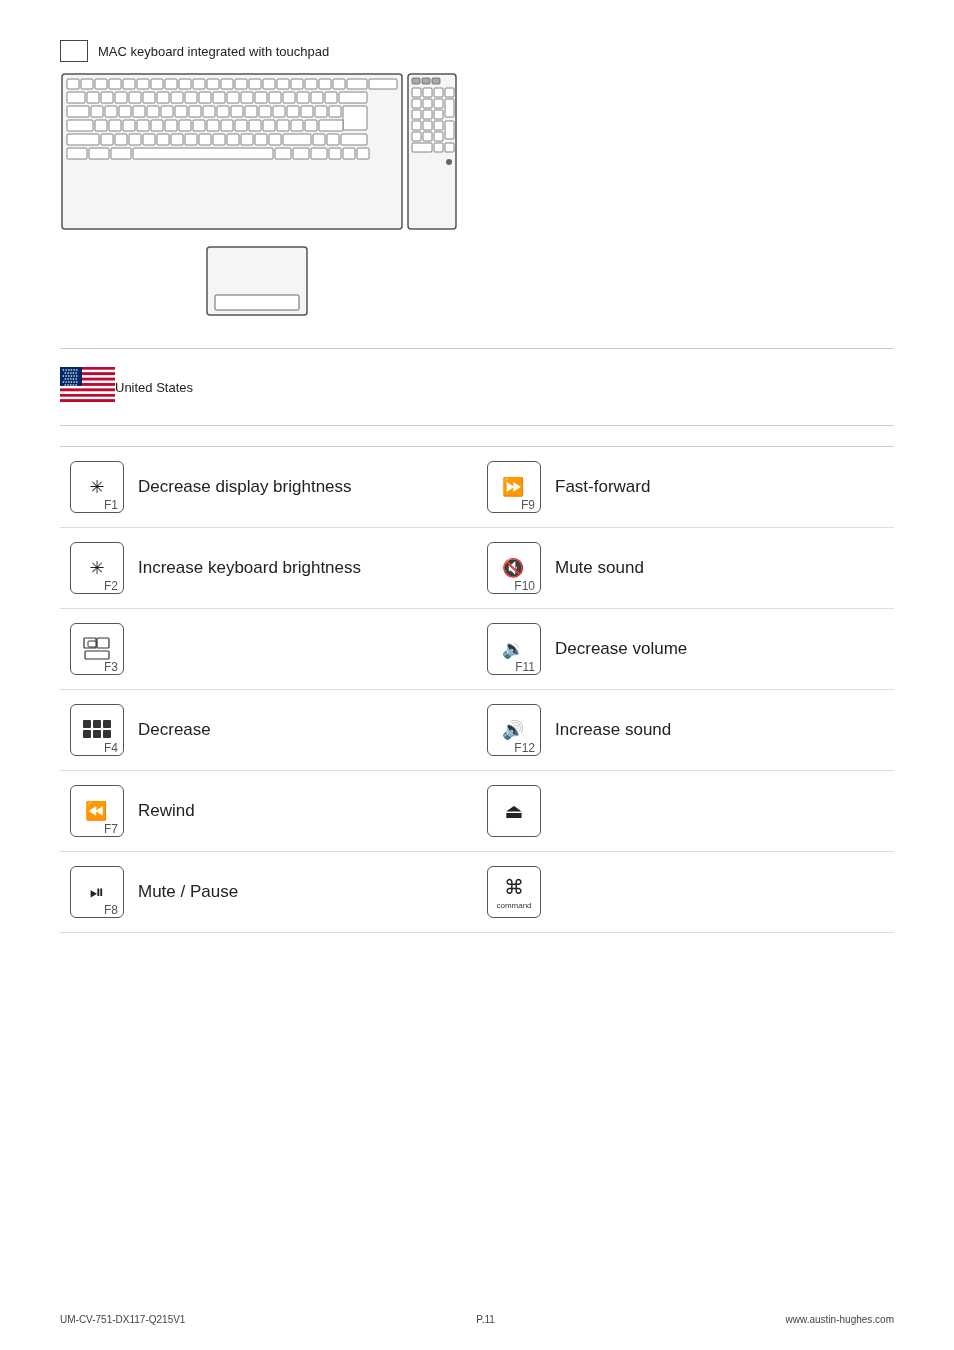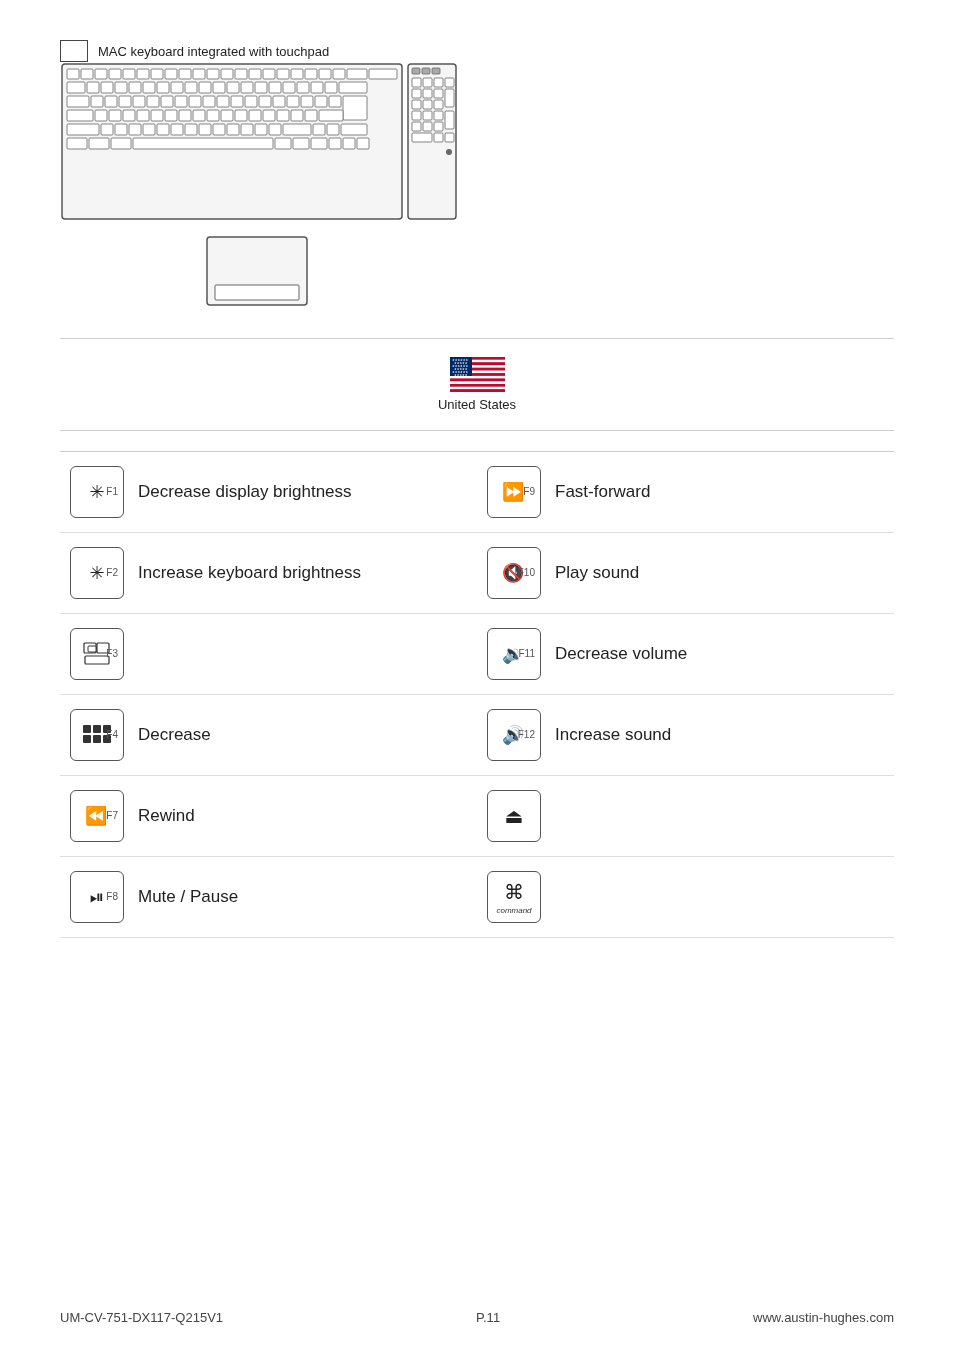--- a/index.html
+++ b/index.html
@@ -20,20 +20,21 @@
     
     .keyboard-section {
       display: flex;
       flex-direction: column;
       align-items: flex-start;
       margin-bottom: 20px;
     }
 
     .keyboard-label {
       font-size: 13px;
+      margin-bottom: 10px;
       display: flex;
       align-items: center;
       gap: 10px;
     }
 
     .keyboard-label-box {
       width: 28px;
       height: 22px;
       border: 1.5px solid #444;
       display: inline-block;
@@ -42,21 +43,21 @@
     
     .divider {
       border: none;
       border-top: 1px solid #ccc;
       margin: 18px 0;
     }
 
     
     .flag-section {
       display: flex;
-      flex-direction: column;
+      flex-direction: row;
       align-items: center;
       margin: 10px 0 10px 0;
       text-align: right;
     }
 
     .us-flag {
       width: 55px;
       height: 35px;
       display: inline-block;
       margin-bottom: 5px;
@@ -103,24 +104,24 @@
       flex-direction: column;
       align-items: center;
       justify-content: center;
       background: #fff;
       flex-shrink: 0;
       position: relative;
       font-size: 18px;
     }
 
     .key-icon .fn-label {
-      font-size: 10px;
+      font-size: 12px;
       color: #555;
       position: absolute;
-      bottom: 20px;
+      bottom: 0;
       right: 5px;
       font-weight: normal;
     }
 
     .key-icon .key-symbol {
       font-size: 18px;
       line-height: 1;
     }
 
     .shortcut-text {
@@ -130,21 +131,21 @@
     }
 
     
     .footer {
       position: absolute;
       bottom: 25px;
       left: 60px;
       right: 60px;
       display: flex;
       justify-content: space-between;
-      font-size: 13px;
+      font-size: 10px;
       color: #444;
     }
 
     
     .keyboard-svg-wrap {
       margin-left: 0;
     }
 
     
     .cmd-key-icon {
@@ -158,21 +159,20 @@
       justify-content: center;
       background: #fff;
       flex-shrink: 0;
       font-size: 18px;
     }
 
     .cmd-key-icon .cmd-label {
       font-size: 8px;
       color: #333;
       margin-top: 2px;
-      font-style: italic;
     }
 
     .eject-key-icon {
       width: 54px;
       height: 52px;
       border: 1.5px solid #555;
       border-radius: 6px;
       display: flex;
       flex-direction: column;
       align-items: center;
@@ -434,21 +434,21 @@
           <span class="key-symbol">✳</span>
           <span class="fn-label">F2</span>
         </div>
         <span class="shortcut-text">Increase keyboard brightness</span>
       </div>
       <div class="shortcut-row-right">
         <div class="key-icon">
           <span class="key-symbol">🔇</span>
           <span class="fn-label">F10</span>
         </div>
-        <span class="shortcut-text">Play sound</span>
+        <span class="shortcut-text">Mute sound</span>
       </div>
 
       <div class="shortcut-row-left">
         <div class="key-icon">
           <svg width="28" height="24" viewBox="0 0 28 24" xmlns="http://www.w3.org/2000/svg">
 
             <rect x="1" y="1" width="12" height="10" rx="1" fill="white" stroke="#333" stroke-width="1.2"></rect>
             <rect x="5" y="4" width="8" height="6" rx="1" fill="white" stroke="#333" stroke-width="1"></rect>
             <rect x="14" y="1" width="12" height="10" rx="1" fill="white" stroke="#333" stroke-width="1.2"></rect>
             <rect x="2" y="14" width="24" height="8" rx="1" fill="white" stroke="#333" stroke-width="1.2"></rect>

